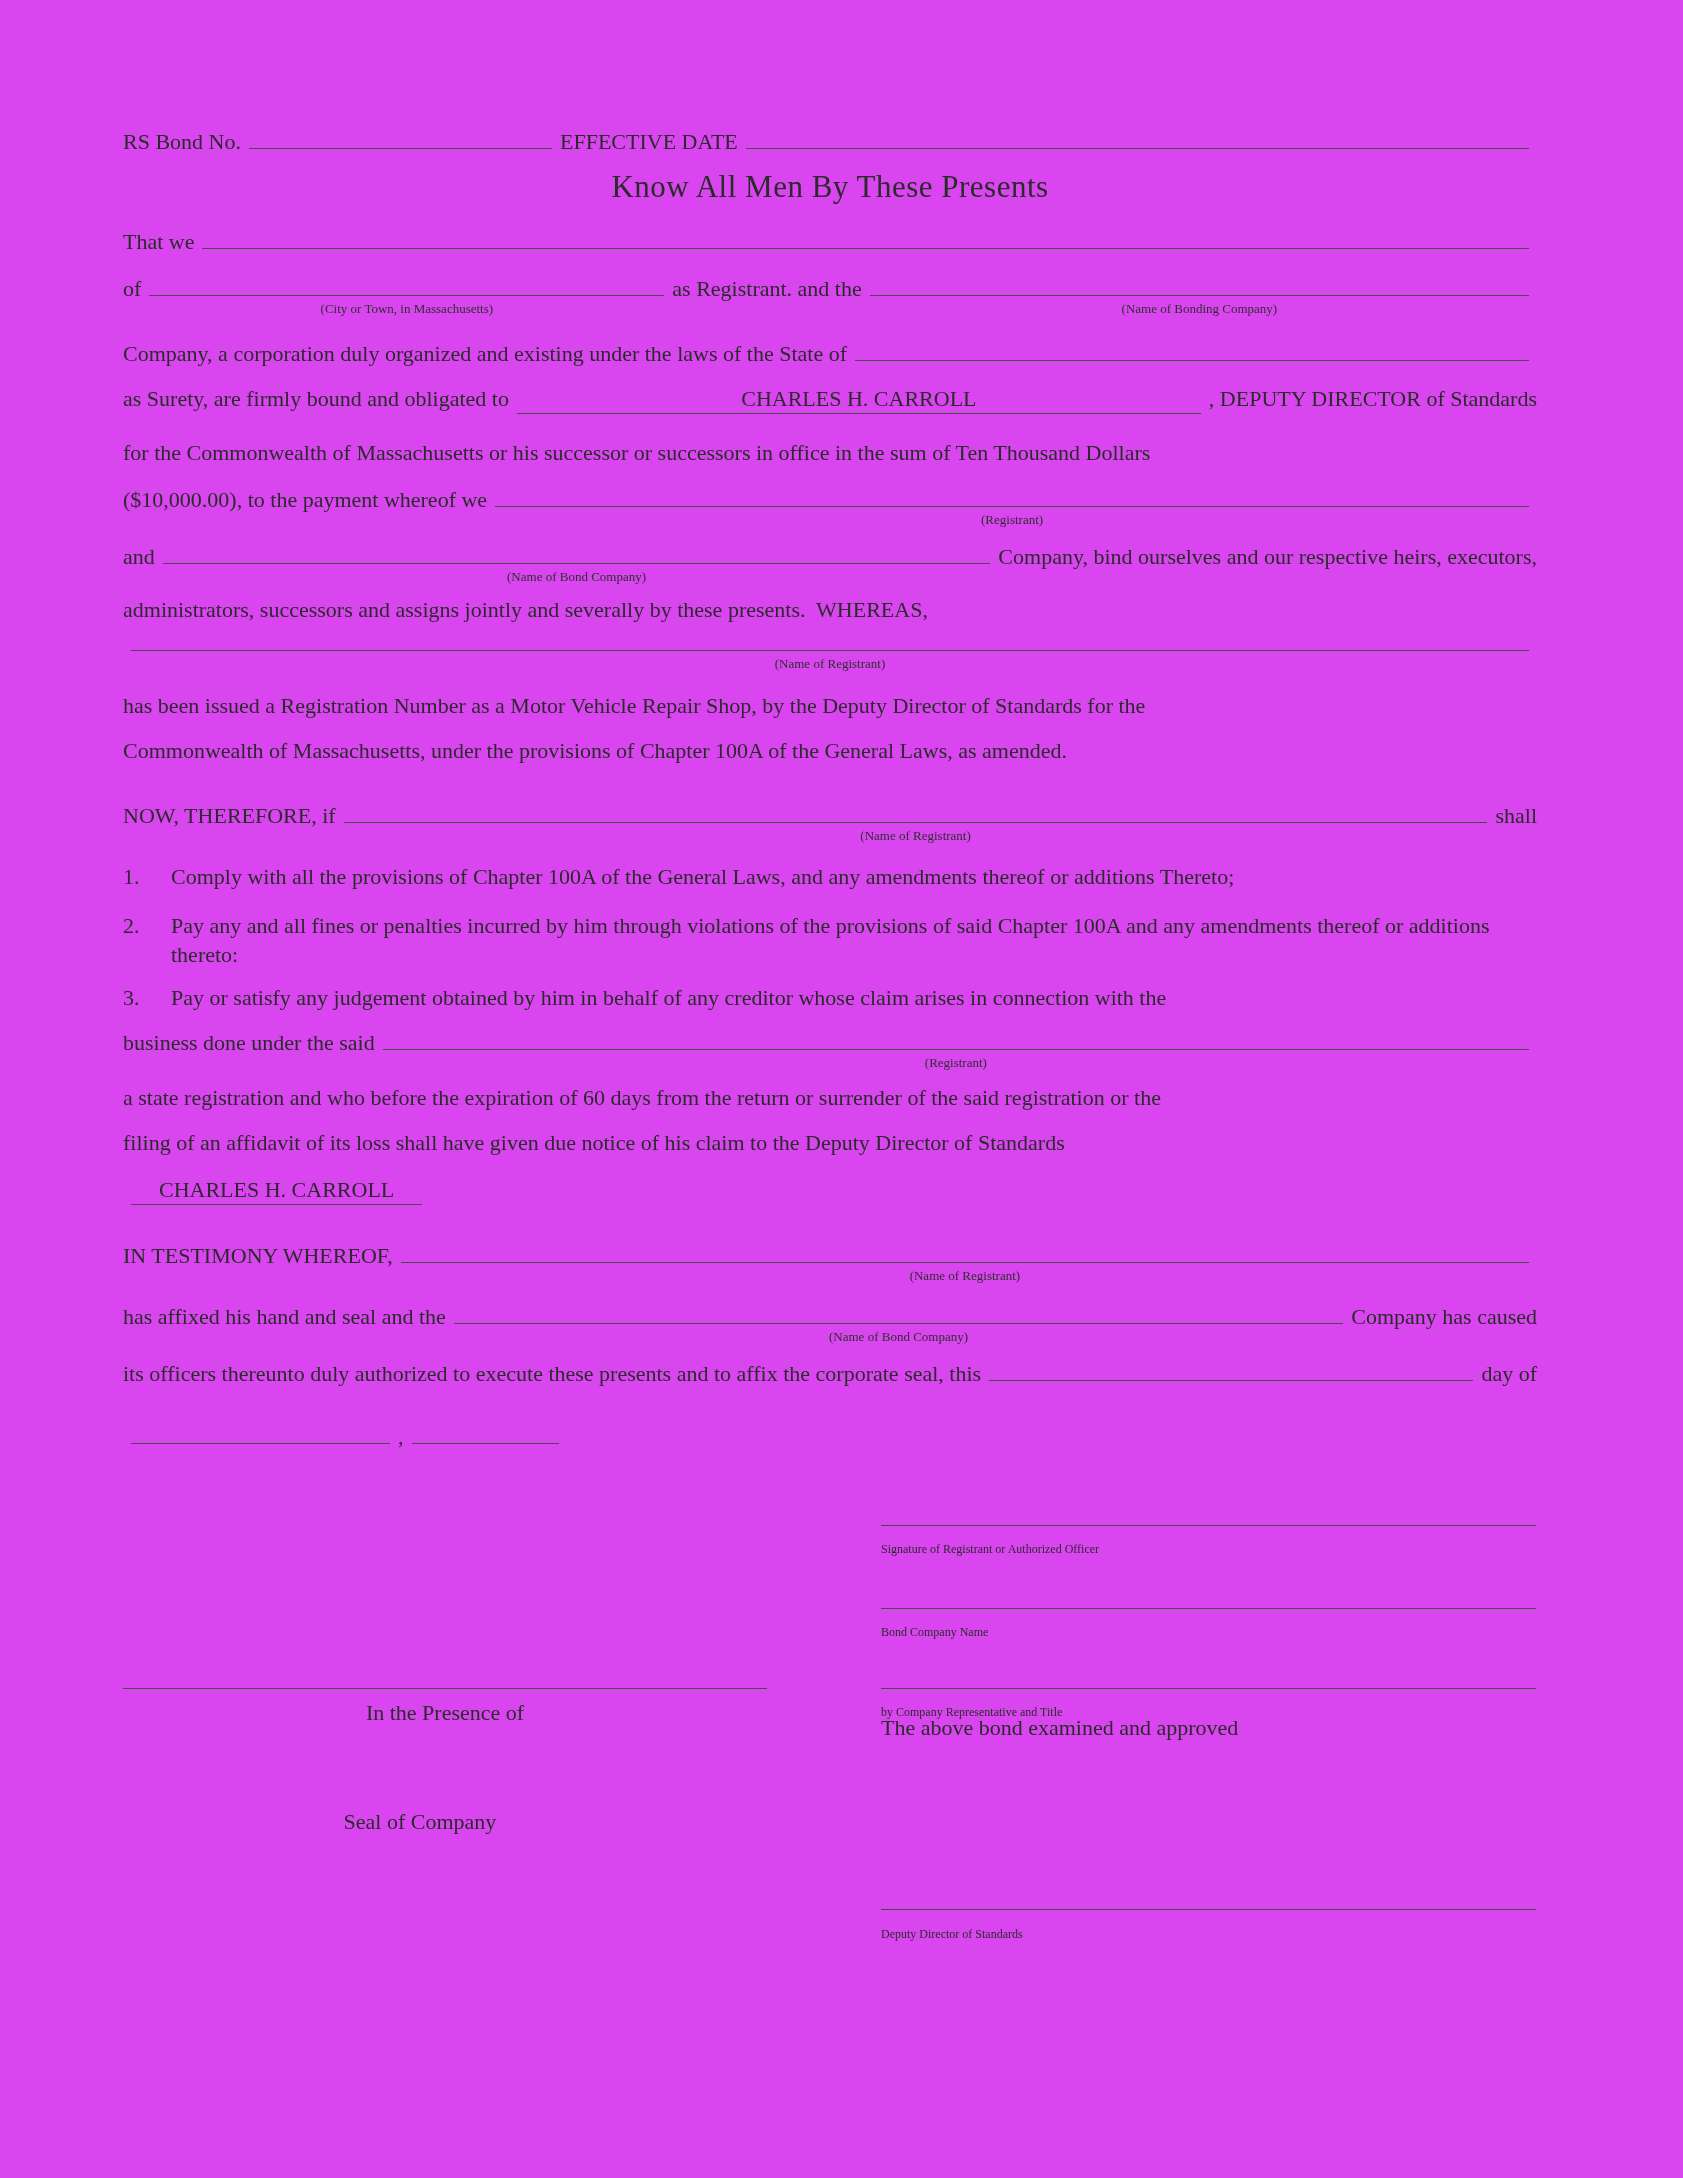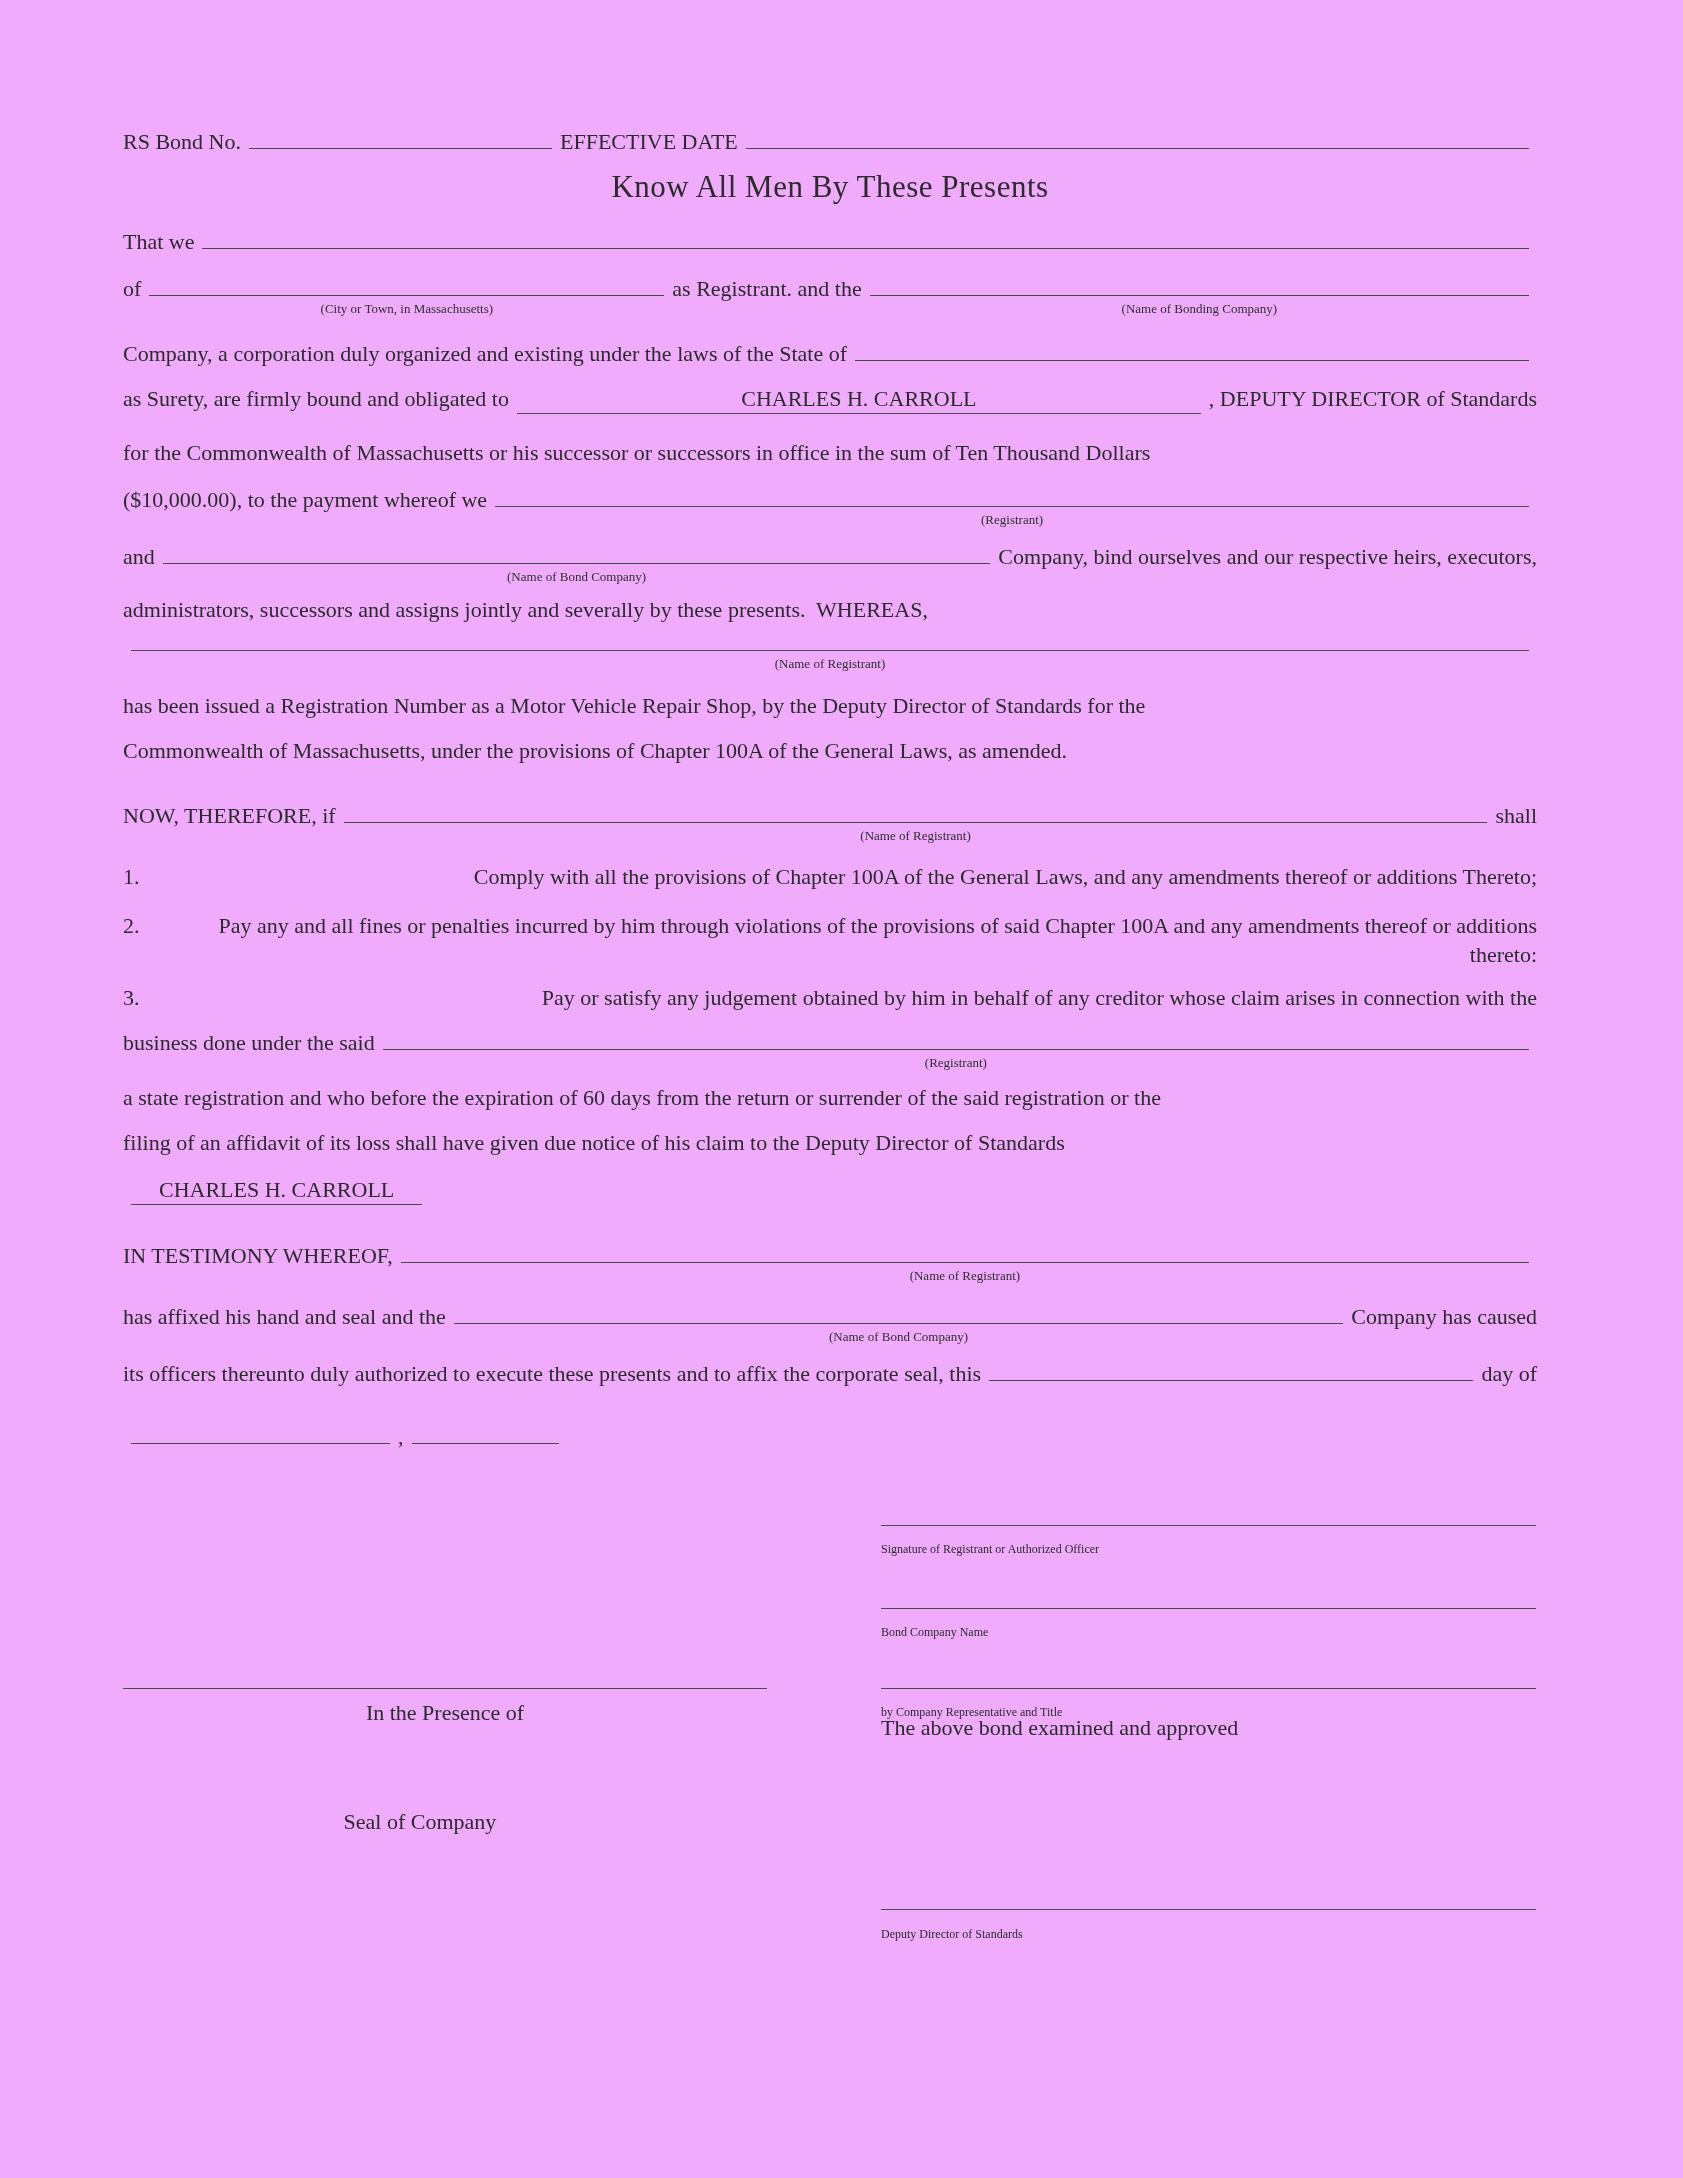--- a/index.html
+++ b/index.html
@@ -1,19 +1,19 @@
 <!DOCTYPE html>
 <html><head>
 <meta charset="utf-8">
 <style>
   html,body { margin:0; padding:0; background:#ffffff; }
   .page {
     position:relative;
     width:1683px; height:2178px;
-    background:#f0abfc;
+    background:#d946ef;
     font-family:"Liberation Serif", serif;
     color:#2b2b2b;
     font-size:22px;
     line-height:29px;
     overflow:hidden;
   }
   .content { position:absolute; left:123px; top:127px; width:1414px; }
 
   .line { display:flex; align-items:baseline; }
   .pline { display:block; }
@@ -50,21 +50,21 @@
   .title {
     margin:16px 0 26px 0;
     text-align:center;
     font-size:31px;
     font-weight:400;
     letter-spacing:0.5px;
   }
 
   .num-line { display:flex; align-items:baseline; }
   .num { flex:0 0 48px; }
-  .num-text { flex:1 1 auto;text-align:right; }
+  .num-text { flex:1 1 auto; }
 
   
   .m14{margin-bottom:14px}.m16{margin-bottom:16px}.m18{margin-bottom:18px}
   .m20{margin-bottom:20px}.m22{margin-bottom:22px}.m24{margin-bottom:24px}
   .m26{margin-bottom:26px}.m28{margin-bottom:28px}.m32{margin-bottom:32px}
   .m34{margin-bottom:34px}.m36{margin-bottom:36px}.m40{margin-bottom:40px}
 
   .w306 { width:303px; }
   .w520 { width:515px; }
   .w262 { width:259px; }

